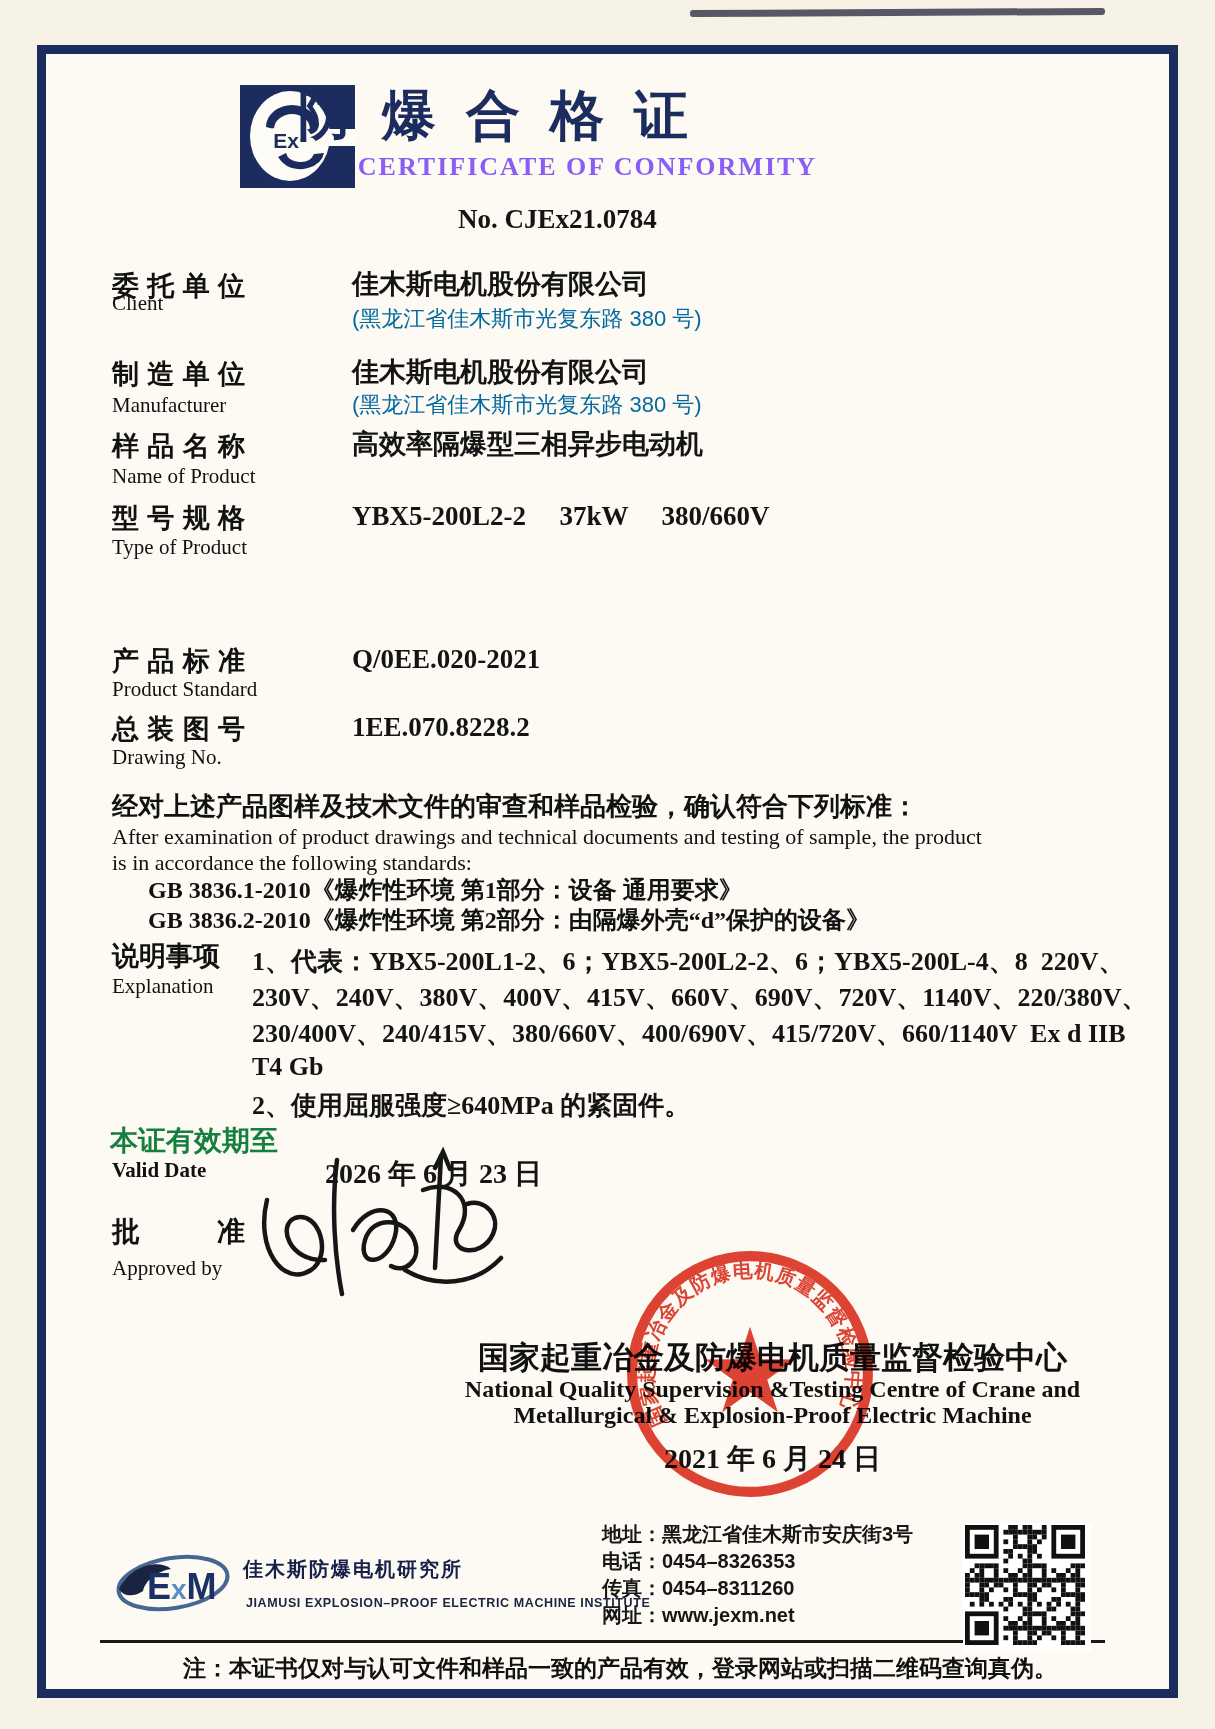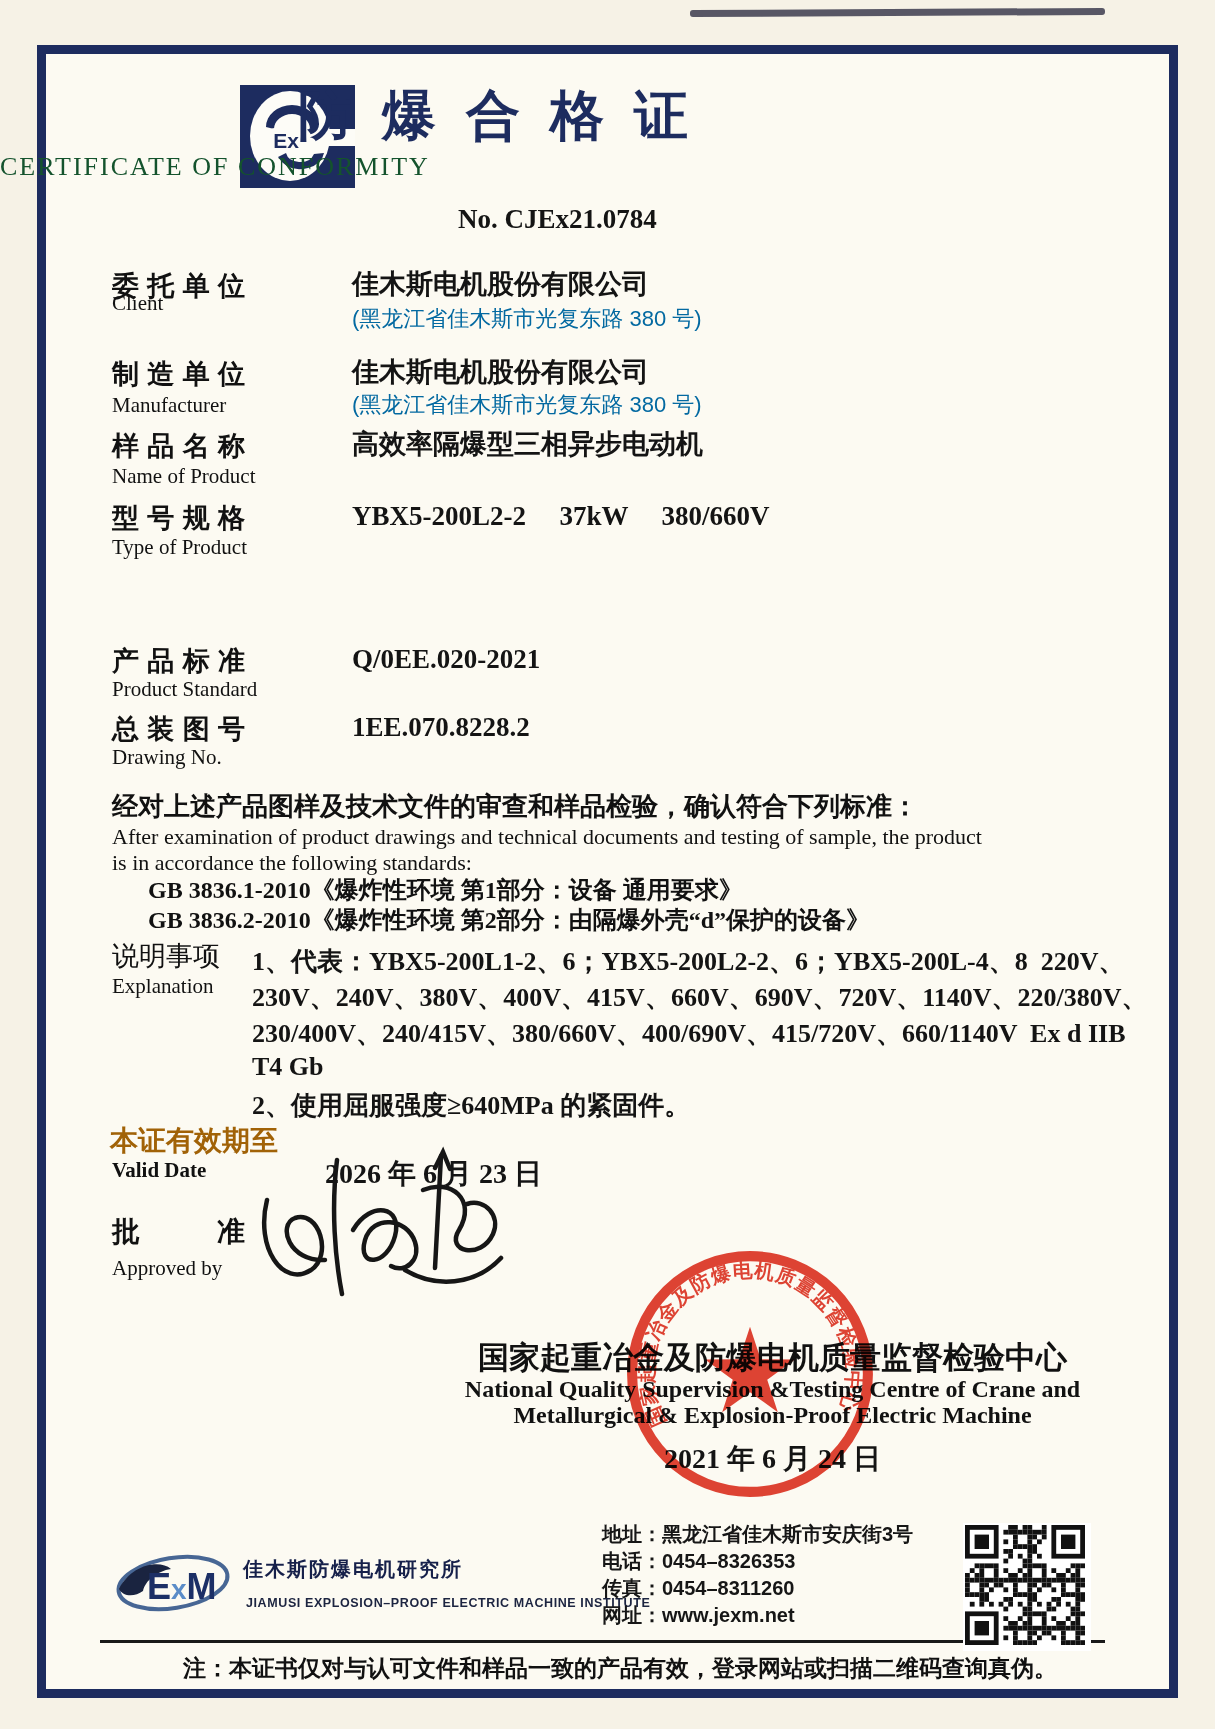--- a/index.html
+++ b/index.html
@@ -4,21 +4,21 @@
 <style>
   html,body{margin:0;padding:0;}
   body{background:#e9e6da;font-family:"Liberation Sans",sans-serif;}
   .page{position:relative;width:1215px;height:1729px;background:#f6f2e6;overflow:hidden;}
   .frame{position:absolute;left:37px;top:45px;width:1123px;height:1635px;border:9px solid #1d2c5f;background:#fcfaf2;}
   .abs{position:absolute;}
   .scan-streak{position:absolute;left:690px;top:9px;width:415px;height:7px;background:#23233a;opacity:.75;transform:rotate(-.3deg);border-radius:3px;}
 
   
   .title-zh{left:0;top:80px;width:986px;text-align:center;font-size:54px;font-weight:bold;color:#1d2c5f;letter-spacing:30px;text-indent:30px;}
-  .title-en{left:0;top:152px;width:1175px;font-family:"Liberation Serif",serif;font-size:26px;font-weight:normal;color:#14532d;letter-spacing:2px;}
+  .title-en{left:0;top:152px;width:1175px;text-align:center;font-family:"Liberation Serif",serif;font-size:26px;font-weight:bold;color:#8b5cf6;letter-spacing:2px;}
   .cert-no{left:0;top:204px;width:1115px;text-align:center;font-family:"Liberation Serif",serif;font-size:27px;font-weight:600;color:#141414;}
 
   
   .row{position:absolute;left:112px;width:1000px;}
   .zh-label{font-size:27px;font-weight:bold;color:#111;width:133px;text-align:justify;text-align-last:justify;line-height:1;}
   .en-label{position:absolute;left:0;font-family:"Liberation Serif",serif;font-size:21px;color:#111;line-height:1;}
   .val-zh{position:absolute;left:240px;font-size:27px;font-weight:600;color:#141414;line-height:1;white-space:pre;}
   .val-en{position:absolute;left:240px;font-family:"Liberation Serif",serif;font-size:27px;font-weight:bold;color:#141414;line-height:1;white-space:pre;word-spacing:10px;}
   .val-note{position:absolute;left:240px;font-size:22px;font-weight:500;color:#0369a1;line-height:1;}
 
@@ -102,29 +102,29 @@
     <div class="en-label" style="top:31px">Drawing No.</div>
     <div class="val-en" style="top:-2px">1EE.070.8228.2</div>
   </div>
 
   <div class="abs stmt-zh">经对上述产品图样及技术文件的审查和样品检验，确认符合下列标准：</div>
   <div class="abs stmt-en1">After examination of product drawings and technical documents and testing of sample, the product</div>
   <div class="abs stmt-en2">is in accordance the following standards:</div>
   <div class="abs stmt-gb" style="top:874px">GB 3836.1-2010《爆炸性环境 第1部分：设备 通用要求》</div>
   <div class="abs stmt-gb" style="top:904px">GB 3836.2-2010《爆炸性环境 第2部分：由隔爆外壳“d”保护的设备》</div>
 
-  <div class="abs" style="left:112px;top:938px;font-size:27px;font-weight:normal;color:#111;">说明事项</div>
+  <div class="abs" style="left:112px;top:938px;font-size:27px;font-weight:bold;color:#111;">说明事项</div>
   <div class="abs" style="left:112px;top:974px;font-family:'Liberation Serif',serif;font-size:21px;color:#111;">Explanation</div>
   <div class="expl-line" style="top:944px">1、代表：YBX5-200L1-2、6；YBX5-200L2-2、6；YBX5-200L-4、8  220V、</div>
   <div class="expl-line" style="top:980px">230V、240V、380V、400V、415V、660V、690V、720V、1140V、220/380V、</div>
   <div class="expl-line" style="top:1016px">230/400V、240/415V、380/660V、400/690V、415/720V、660/1140V  Ex d IIB</div>
   <div class="expl-line" style="top:1052px">T4 Gb</div>
   <div class="expl-line" style="top:1088px">2、使用屈服强度≥640MPa 的紧固件。</div>
 
-  <div class="abs" style="left:110px;top:1122px;font-size:28px;font-weight:bold;color:#a16207;">本证有效期至</div>
+  <div class="abs" style="left:110px;top:1122px;font-size:28px;font-weight:bold;color:#15803d;">本证有效期至</div>
   <div class="abs" style="left:112px;top:1158px;font-family:'Liberation Serif',serif;font-size:21px;font-weight:bold;color:#111;">Valid Date</div>
   <div class="abs" style="left:325px;top:1126px;font-family:'Liberation Serif',serif;font-size:28px;font-weight:600;color:#141414;margin-top:29px;">2026 年 6 月 23 日</div>
 
   <div class="abs zh-label" style="left:112px;top:1218px;font-size:28px;">批准</div>
   <div class="abs" style="left:112px;top:1256px;font-family:'Liberation Serif',serif;font-size:21px;color:#111;text-align:center;">Approved by</div>
 
   <svg class="abs sig" width="275" height="168" viewBox="0 0 275 168">
     <g fill="none" stroke="#161616" stroke-width="4.5" stroke-linecap="round">
       <path d="M22,62 C10,110 38,150 66,132 C88,117 74,72 50,80 C32,87 44,124 80,122"></path>
       <path d="M92,22 C86,70 90,120 97,156"></path>

